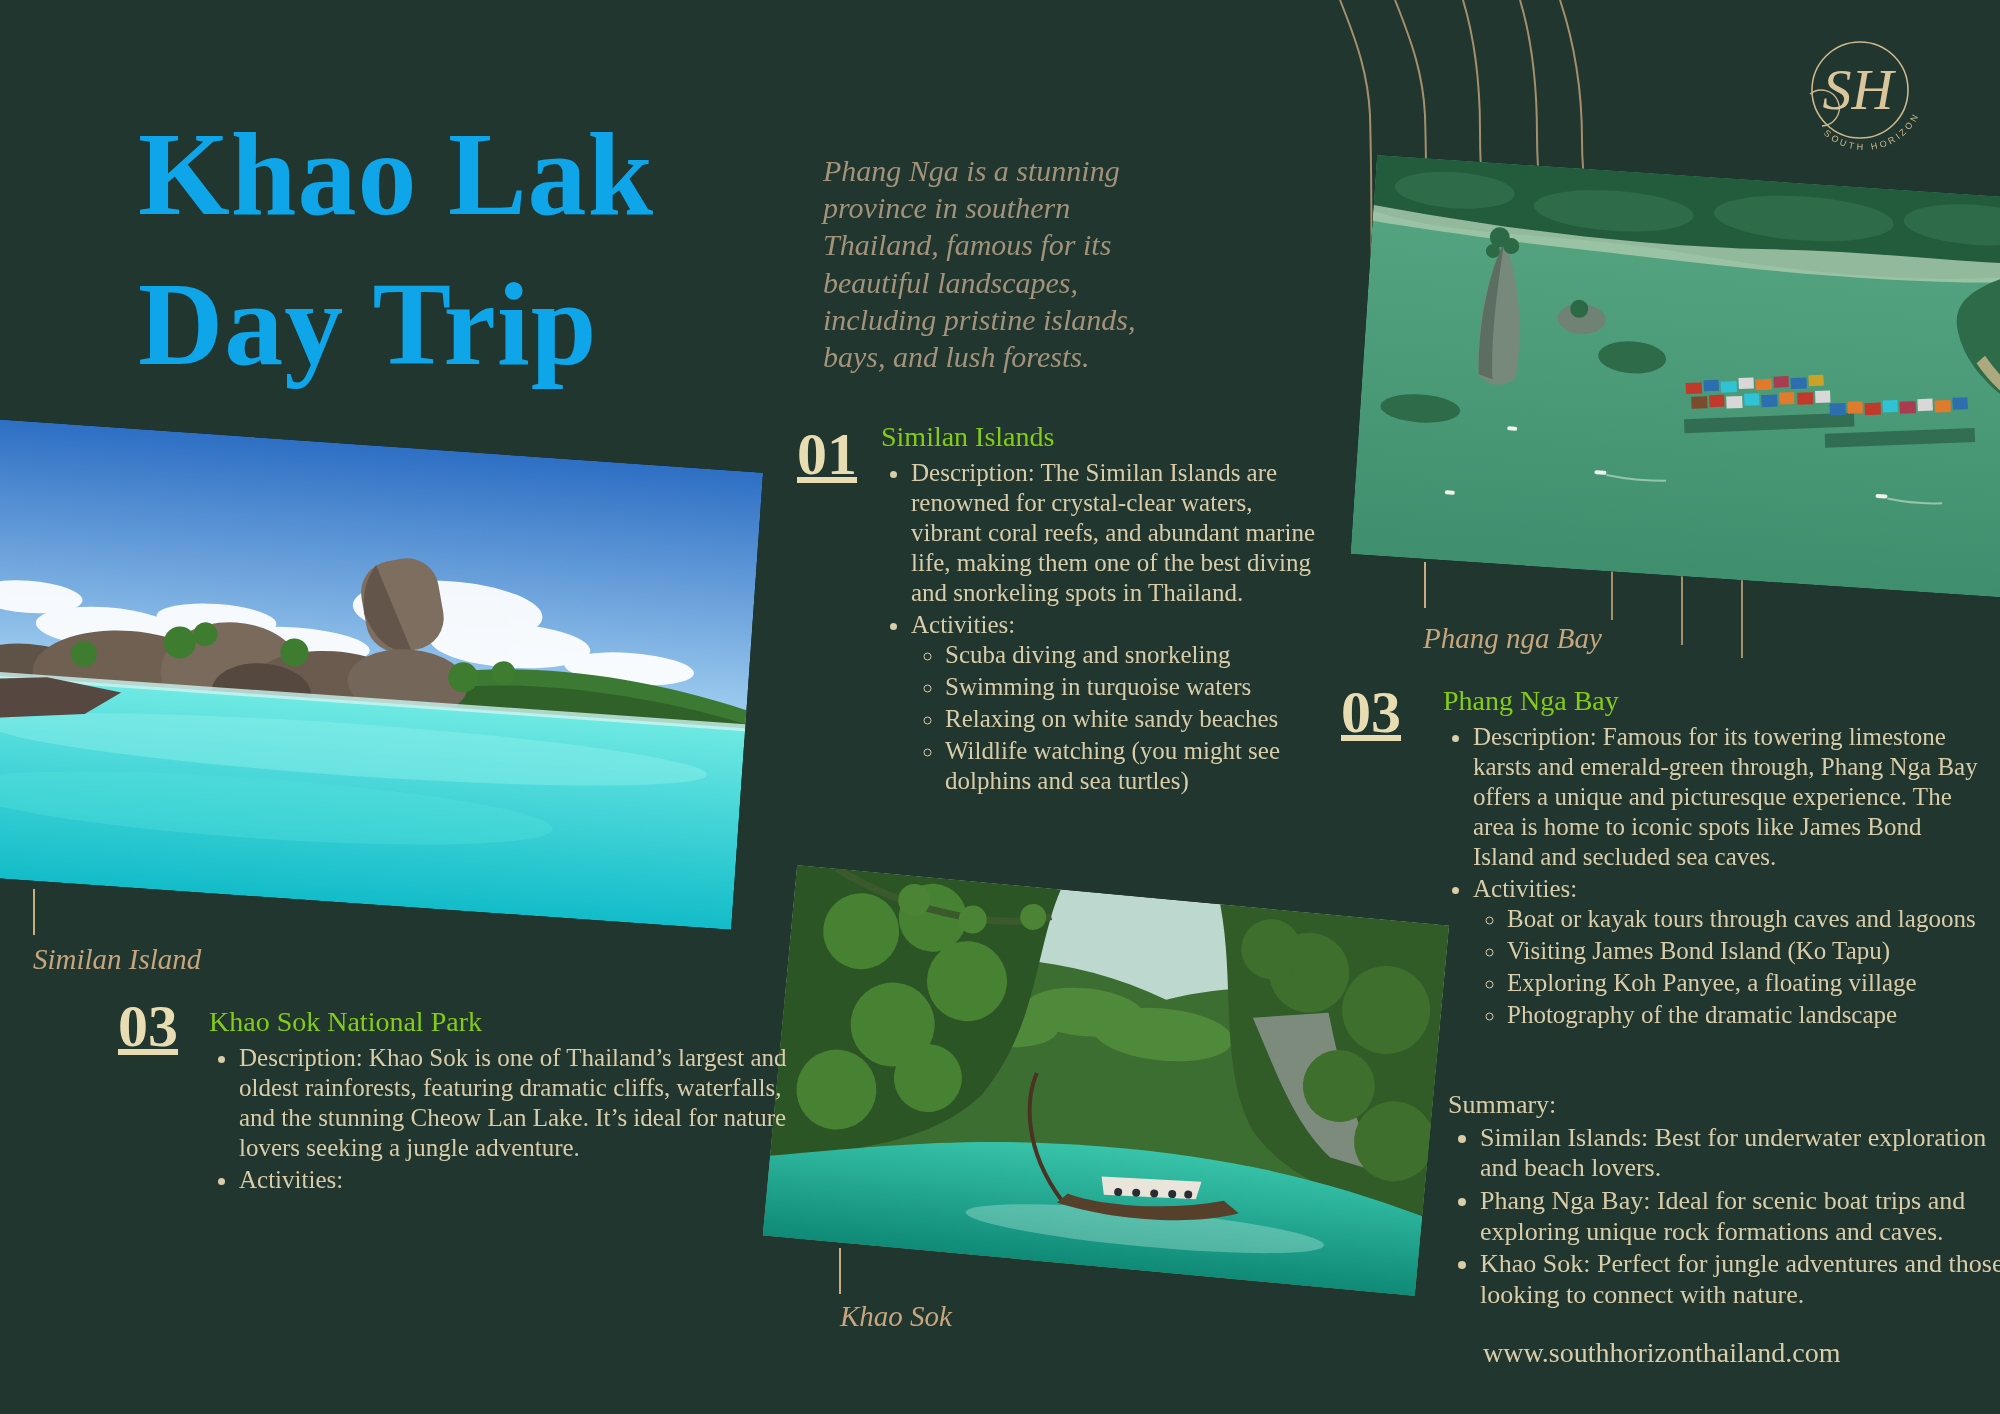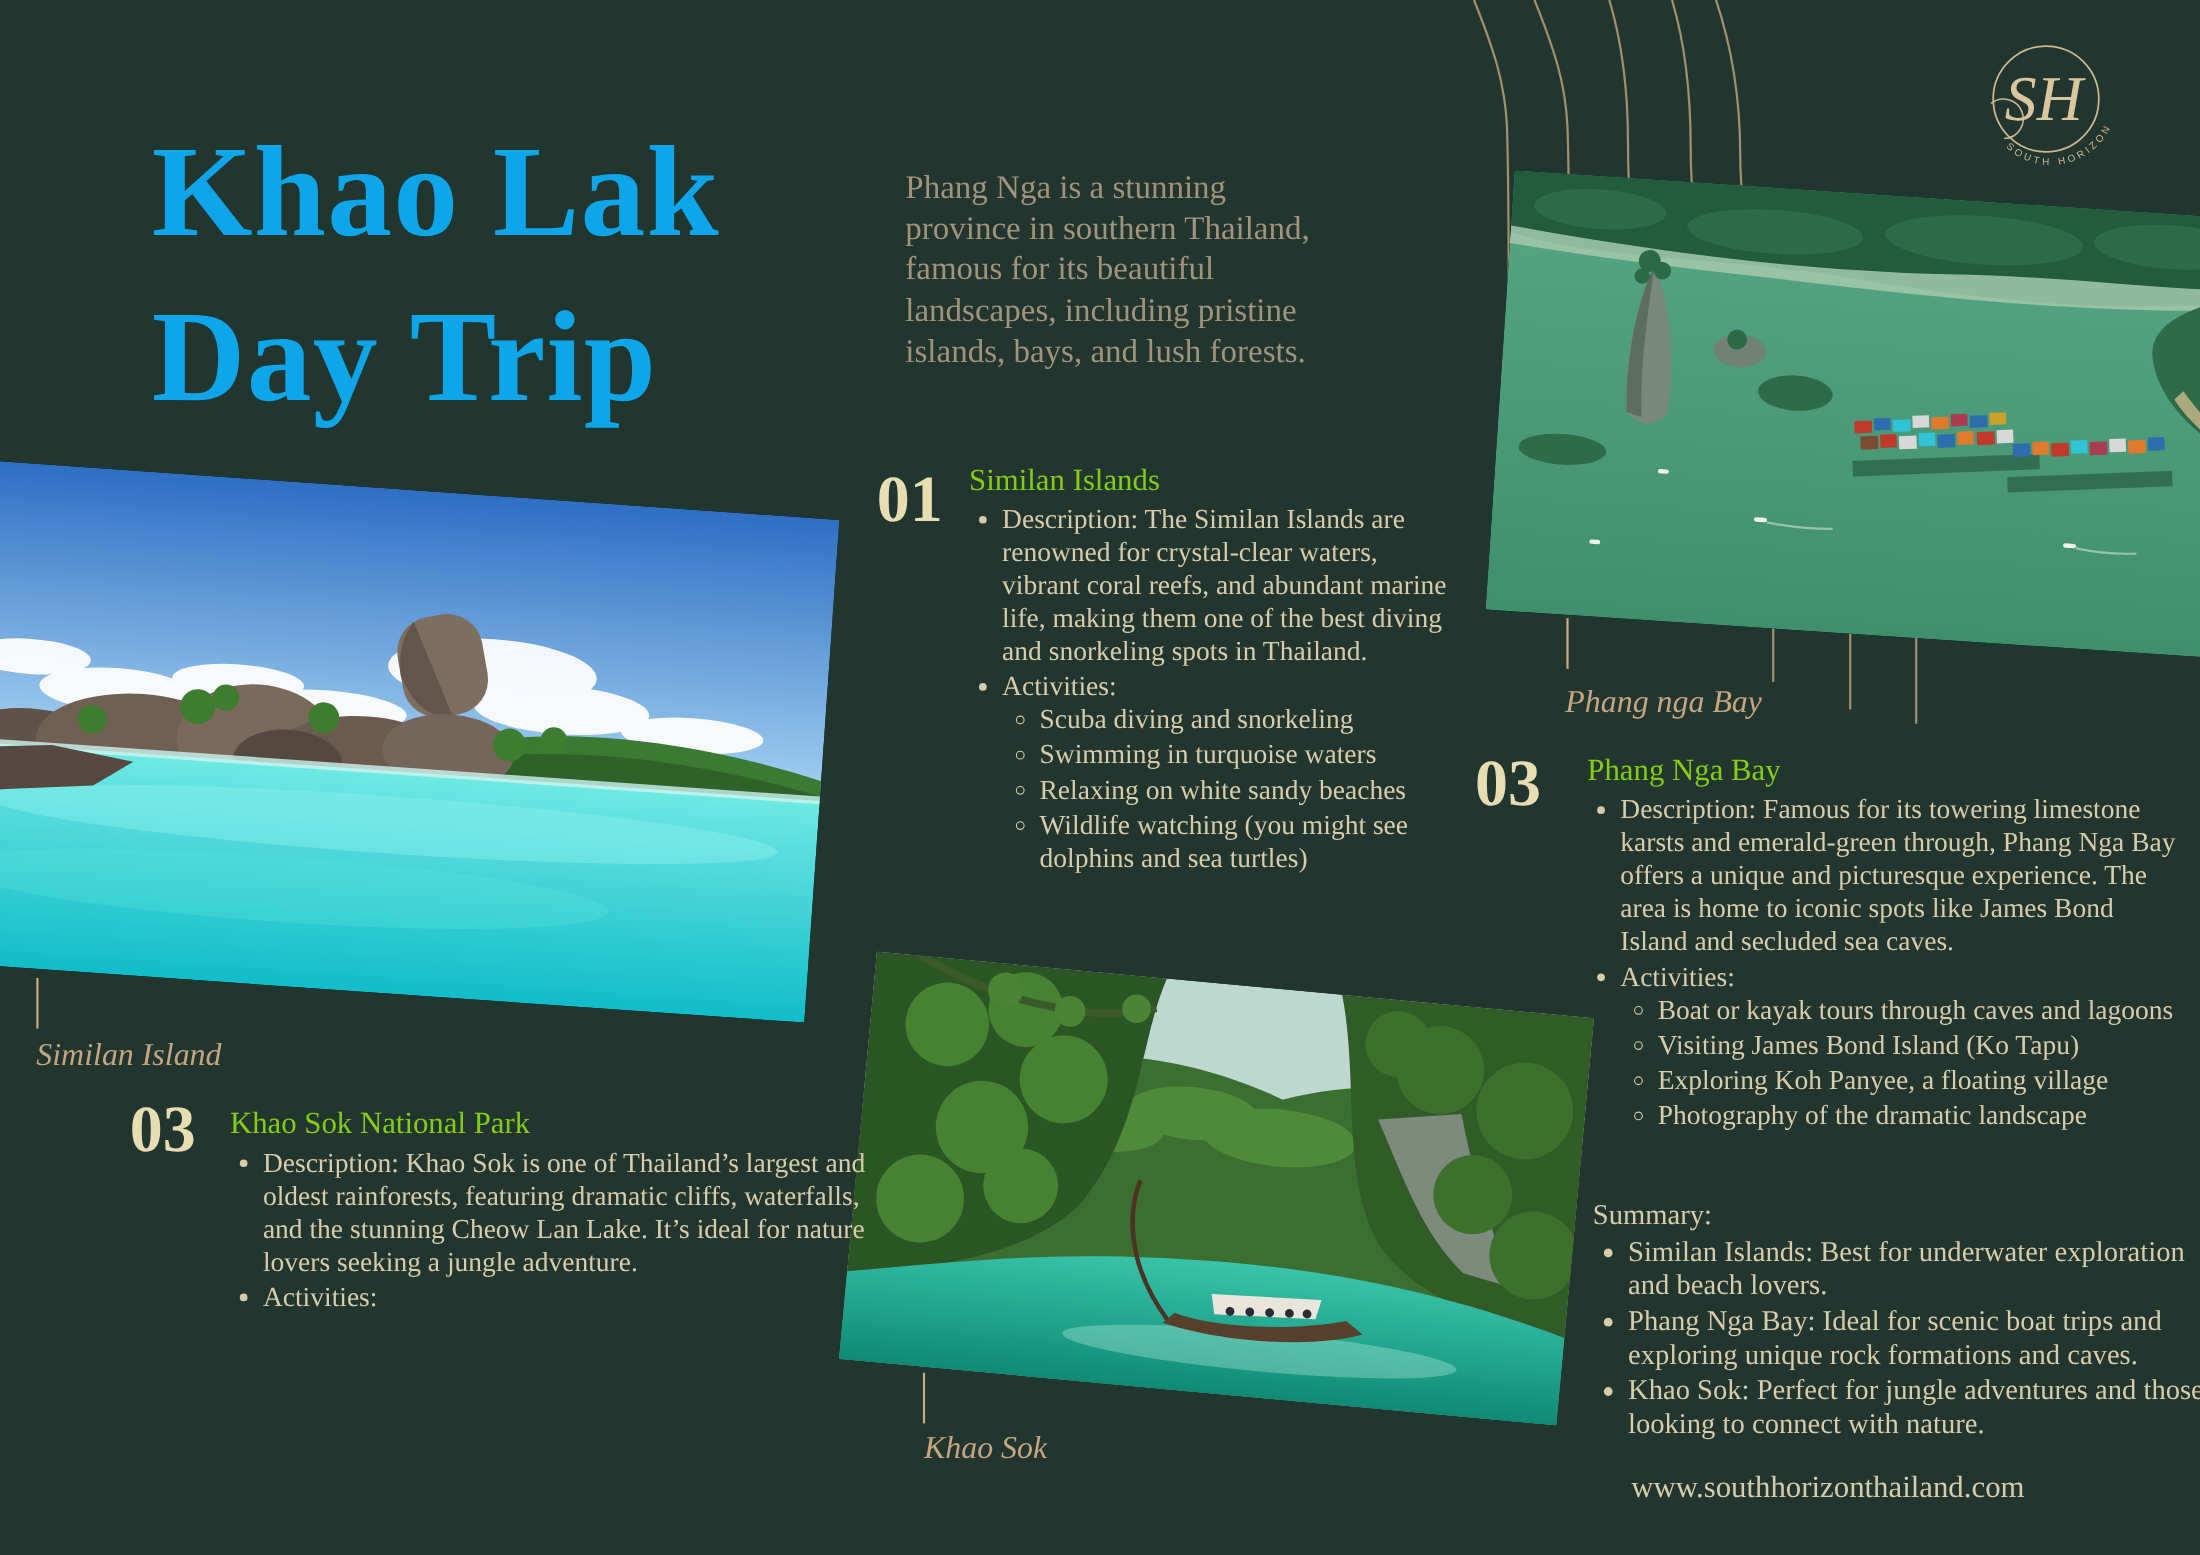--- a/index.html
+++ b/index.html
@@ -3,32 +3,32 @@
 <meta charset="utf-8">
 <style>
   html,body{margin:0;padding:0;background:#20362f;}
   #canvas{position:relative;width:2000px;height:1414px;background:#20362f;overflow:hidden;
           font-family:"Liberation Serif", serif;color:#d9cca8;padding-left:28px;}
   .abs{position:absolute;}
   
   #page-title{left:138px;top:100px;font-size:118px;line-height:1.27;font-weight:bold;
               color:#0ea5e9;letter-spacing:1px;}
   
-  #intro{left:823px;top:152px;width:368px;font-size:30px;line-height:1.24;color:#a3937a;}
+  #intro{left:823px;top:152px;width:368px;font-size:30px;line-height:1.24;color:#a3937a;font-style:italic;}
   
   .photo{position:absolute;overflow:hidden;background:#0d2620;}
   #photo-similan{left:-20px;top:418px;width:785px;height:458px;transform:rotate(4deg);transform-origin:top left;}
   #photo-phangnga{left:1377px;top:155px;width:690px;height:400px;transform:rotate(3.8deg);transform-origin:top left;}
   #photo-khaosok{left:797px;top:865px;width:655px;height:372px;transform:rotate(5.3deg);transform-origin:top left;}
   .photo svg{display:block;width:100%;height:100%;}
   
   .cap-tick{width:2px;height:46px;background:#c9ad80;}
   .caption{font-style:italic;font-size:29px;color:#c7a67e;}
   
-  .num{font-size:60px;font-weight:bold;color:#e8ddb2;line-height:1;}
+  .num{font-size:60px;font-weight:bold;color:#e8ddb2;line-height:1;text-decoration:underline;}
   
   .sec{font-size:25px;line-height:1.2;color:#d9cca8;}
   .sec h3{margin:0 0 4px 0;font-size:28px;font-weight:normal;color:#84cc16;}
   .sec ul{margin:0;padding-left:30px;list-style:disc;}
   .sec ul ul{list-style:circle;padding-left:34px;margin:0;}
   .sec li{margin:0 0 2px 0;}
   #section-01{left:881px;top:420px;width:440px;}
   #section-02{left:1443px;top:684px;width:535px;}
   #section-03{left:209px;top:1005px;width:585px;}
   #num-01{left:797px;top:424px;}

